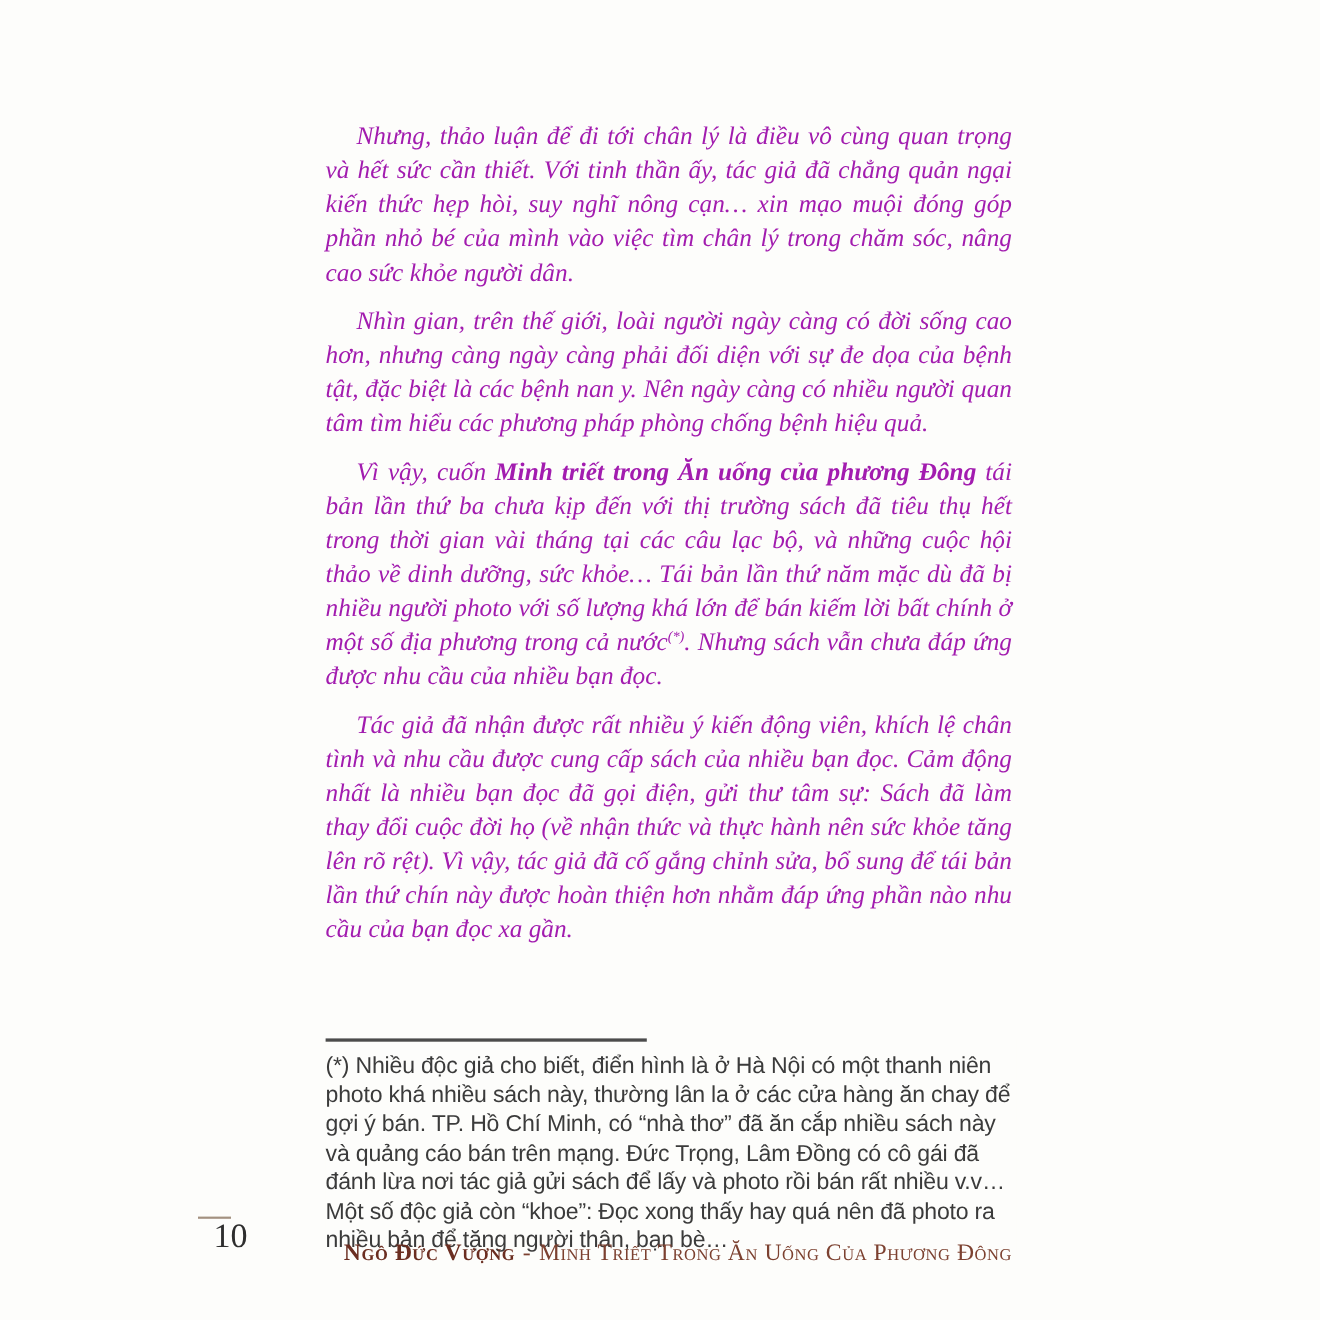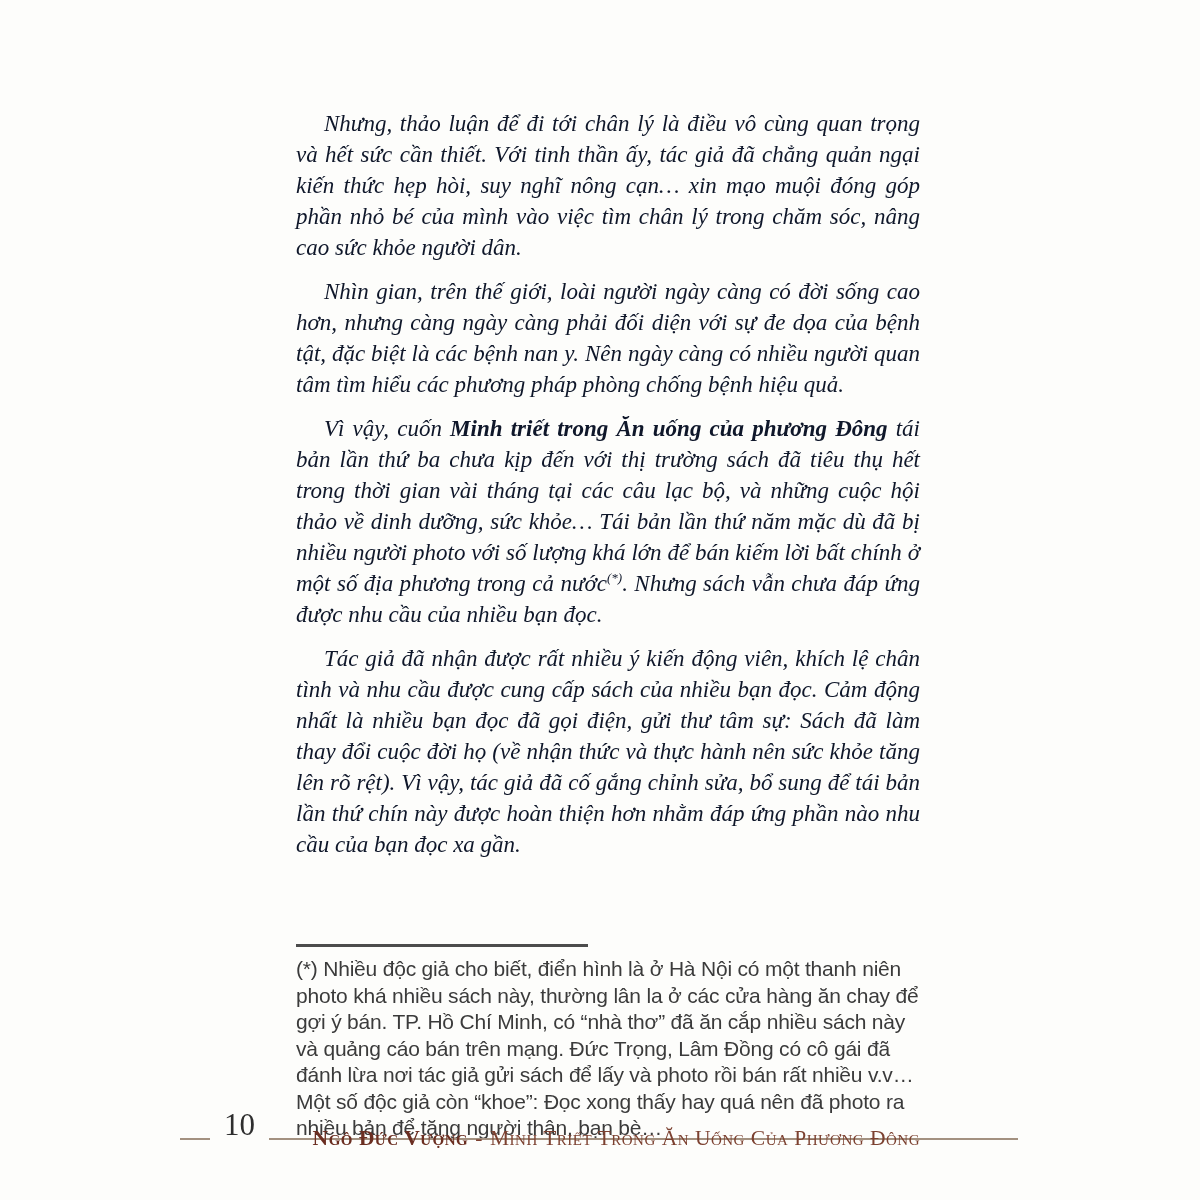--- a/index.html
+++ b/index.html
@@ -19,21 +19,21 @@
 
   
   .text-block{
     position:absolute;left:296px;top:108px;width:624px;
   }
   .text-block p{
     margin:0 0 13px 0;
     font-style:italic;
     font-size:23px;
     line-height:31px;
-    color:#0f172a;
+    color:#a21caf;
     text-align:justify;
     text-indent:28px;
   }
   .text-block .b{font-weight:bold;}
   .text-block sup{
     font-size:13px;
     line-height:0;
     vertical-align:super;
     font-style:italic;
   }
@@ -54,21 +54,21 @@
     font-size:21px;
     line-height:26.5px;
     letter-spacing:-0.2px;
     color:#3b3b3b;
     text-align:left;
   }
 
   
   .footer-rule-row{
     position:absolute;left:180px;top:1106px;width:838px;height:34px;
-    display:flex;align-items:flex-end;
+    display:flex;align-items:flex-start;flex-direction:column;
   }
   .dash{width:30px;height:2px;background:var(--rule);flex:0 0 auto;}
   .page-num{
     flex:0 0 auto;
     margin:0 14px;
     font-size:31px;
     line-height:1;
     color:#2e2e2e;
   }
   .long-line{flex:1 1 auto;height:2px;background:var(--rule);}

